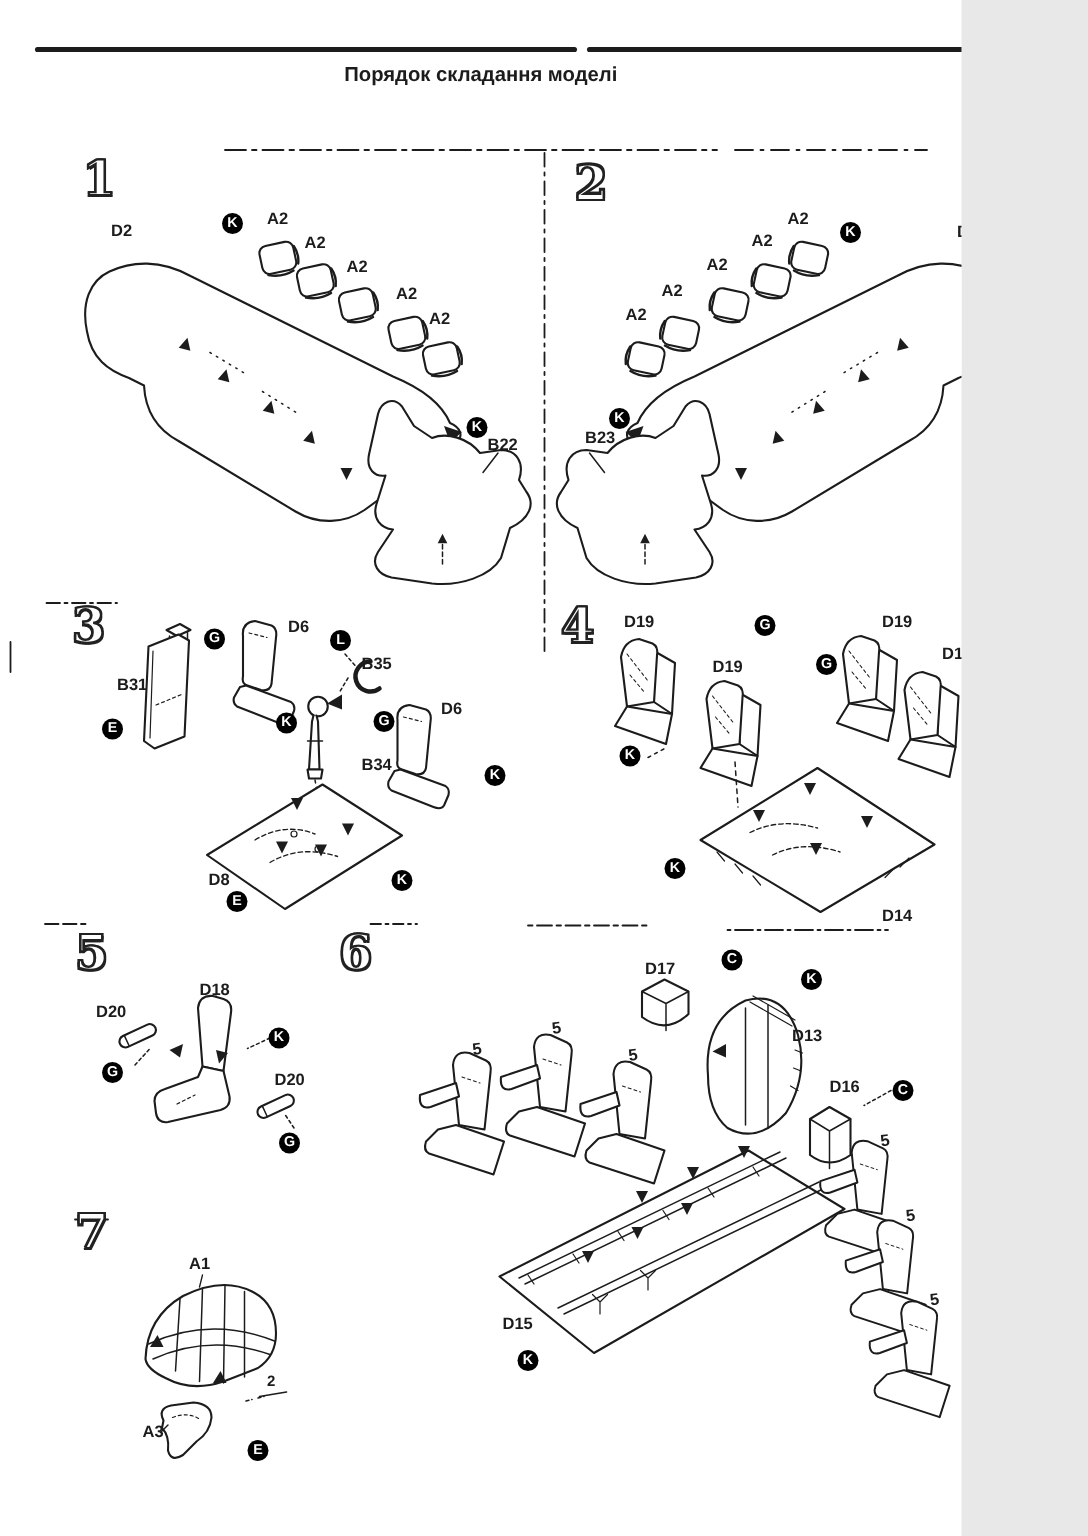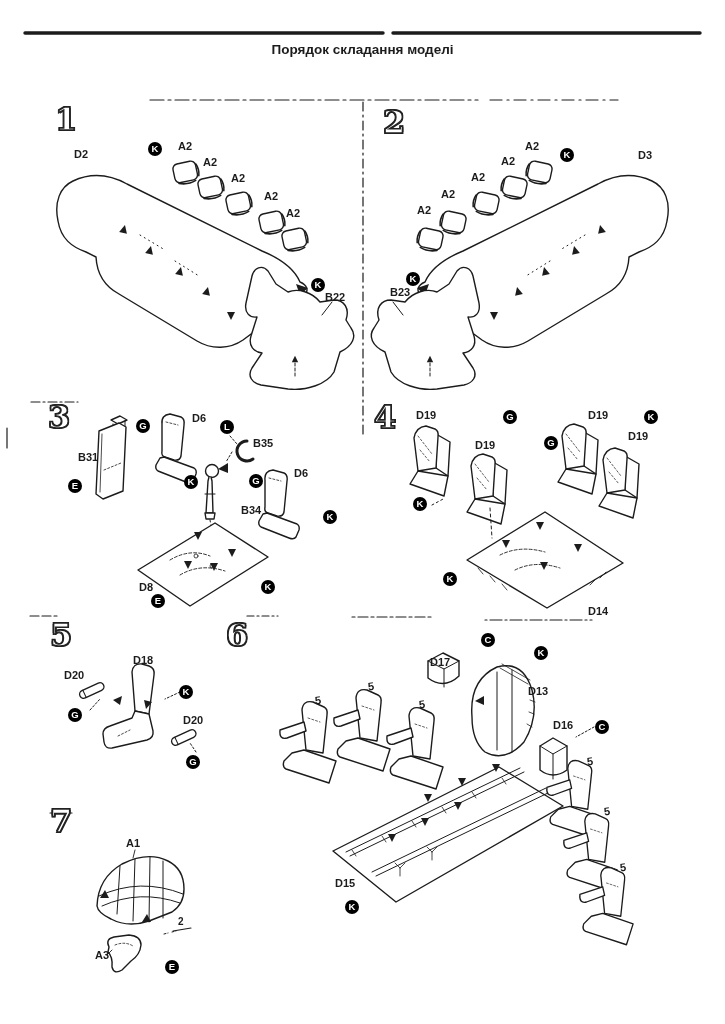--- a/index.html
+++ b/index.html
@@ -1,16 +1,16 @@
 <!DOCTYPE html>
 <html><head>
 <meta charset="utf-8">
 <style>
   html,body{margin:0;padding:0;background:#e8e8e8;}
-  .sheet{position:relative;width:725px;height:1024px;background:#fff;overflow:hidden;
+  .sheet{position:relative;width:641px;height:1024px;background:#fff;overflow:hidden;
          font-family:"Liberation Sans",sans-serif;color:#1c1c1c;}
   svg.art{position:absolute;left:0;top:0;}
   .titleblock{position:absolute;left:0;right:0;top:42px;text-align:center;
               font-weight:bold;font-size:13.5px;line-height:16px;}
   .plabel{position:absolute;font-weight:bold;font-size:11px;white-space:nowrap;}
   .tilt{transform:rotate(-8deg);font-size:11px;}
   .code{position:absolute;width:14px;height:14px;border-radius:50%;background:#000;
         color:#fff;font-weight:bold;font-size:9.5px;line-height:14px;text-align:center;}
   .stepnum{position:absolute;font-family:"DejaVu Serif",serif;font-weight:bold;
            font-size:32px;color:#fff;-webkit-text-stroke:1.4px #222;
@@ -271,21 +271,21 @@
   <span class="plabel" style="left:471px;top:171px">A2</span>
   <span class="plabel" style="left:501px;top:155px">A2</span>
   <span class="plabel" style="left:525px;top:140px">A2</span>
   <span class="plabel" style="left:638px;top:149px">D3</span>
   <span class="plabel" style="left:390px;top:286px">B23</span>
   <span class="code" style="left:560px;top:148px">K</span>
   <span class="code" style="left:406px;top:272px">K</span>
 
   <span class="plabel" style="left:78px;top:451px">B31</span>
   <span class="plabel" style="left:192px;top:412px">D6</span>
-  <span class="plabel" style="left:253px;top:437px">B35</span>
+  <span class="plabel" style="left:241px;top:437px">B35</span>
   <span class="plabel" style="left:241px;top:504px">B34</span>
   <span class="plabel" style="left:294px;top:467px">D6</span>
   <span class="plabel" style="left:139px;top:581px">D8</span>
   <span class="code" style="left:136px;top:419px">G</span>
   <span class="code" style="left:220px;top:420px">L</span>
   <span class="code" style="left:68px;top:479px">E</span>
   <span class="code" style="left:184px;top:475px">K</span>
   <span class="code" style="left:249px;top:474px">G</span>
   <span class="code" style="left:323px;top:510px">K</span>
   <span class="code" style="left:151px;top:594px">E</span>
@@ -302,21 +302,21 @@
   <span class="code" style="left:413px;top:497px">K</span>
   <span class="code" style="left:443px;top:572px">K</span>
 
   <span class="plabel" style="left:64px;top:669px">D20</span>
   <span class="plabel" style="left:133px;top:654px">D18</span>
   <span class="plabel" style="left:183px;top:714px">D20</span>
   <span class="code" style="left:179px;top:685px">K</span>
   <span class="code" style="left:68px;top:708px">G</span>
   <span class="code" style="left:186px;top:755px">G</span>
 
-  <span class="plabel" style="left:430px;top:656px">D17</span>
+  <span class="plabel" style="left:430px;top:640px">D17</span>
   <span class="plabel" style="left:528px;top:685px">D13</span>
   <span class="plabel" style="left:553px;top:719px">D16</span>
   <span class="plabel tilt" style="left:315px;top:694px">5</span>
   <span class="plabel tilt" style="left:368px;top:680px">5</span>
   <span class="plabel tilt" style="left:419px;top:698px">5</span>
   <span class="plabel" style="left:335px;top:877px">D15</span>
   <span class="plabel tilt" style="left:587px;top:755px">5</span>
   <span class="plabel tilt" style="left:604px;top:805px">5</span>
   <span class="plabel tilt" style="left:620px;top:861px">5</span>
   <span class="code" style="left:481px;top:633px">C</span>

